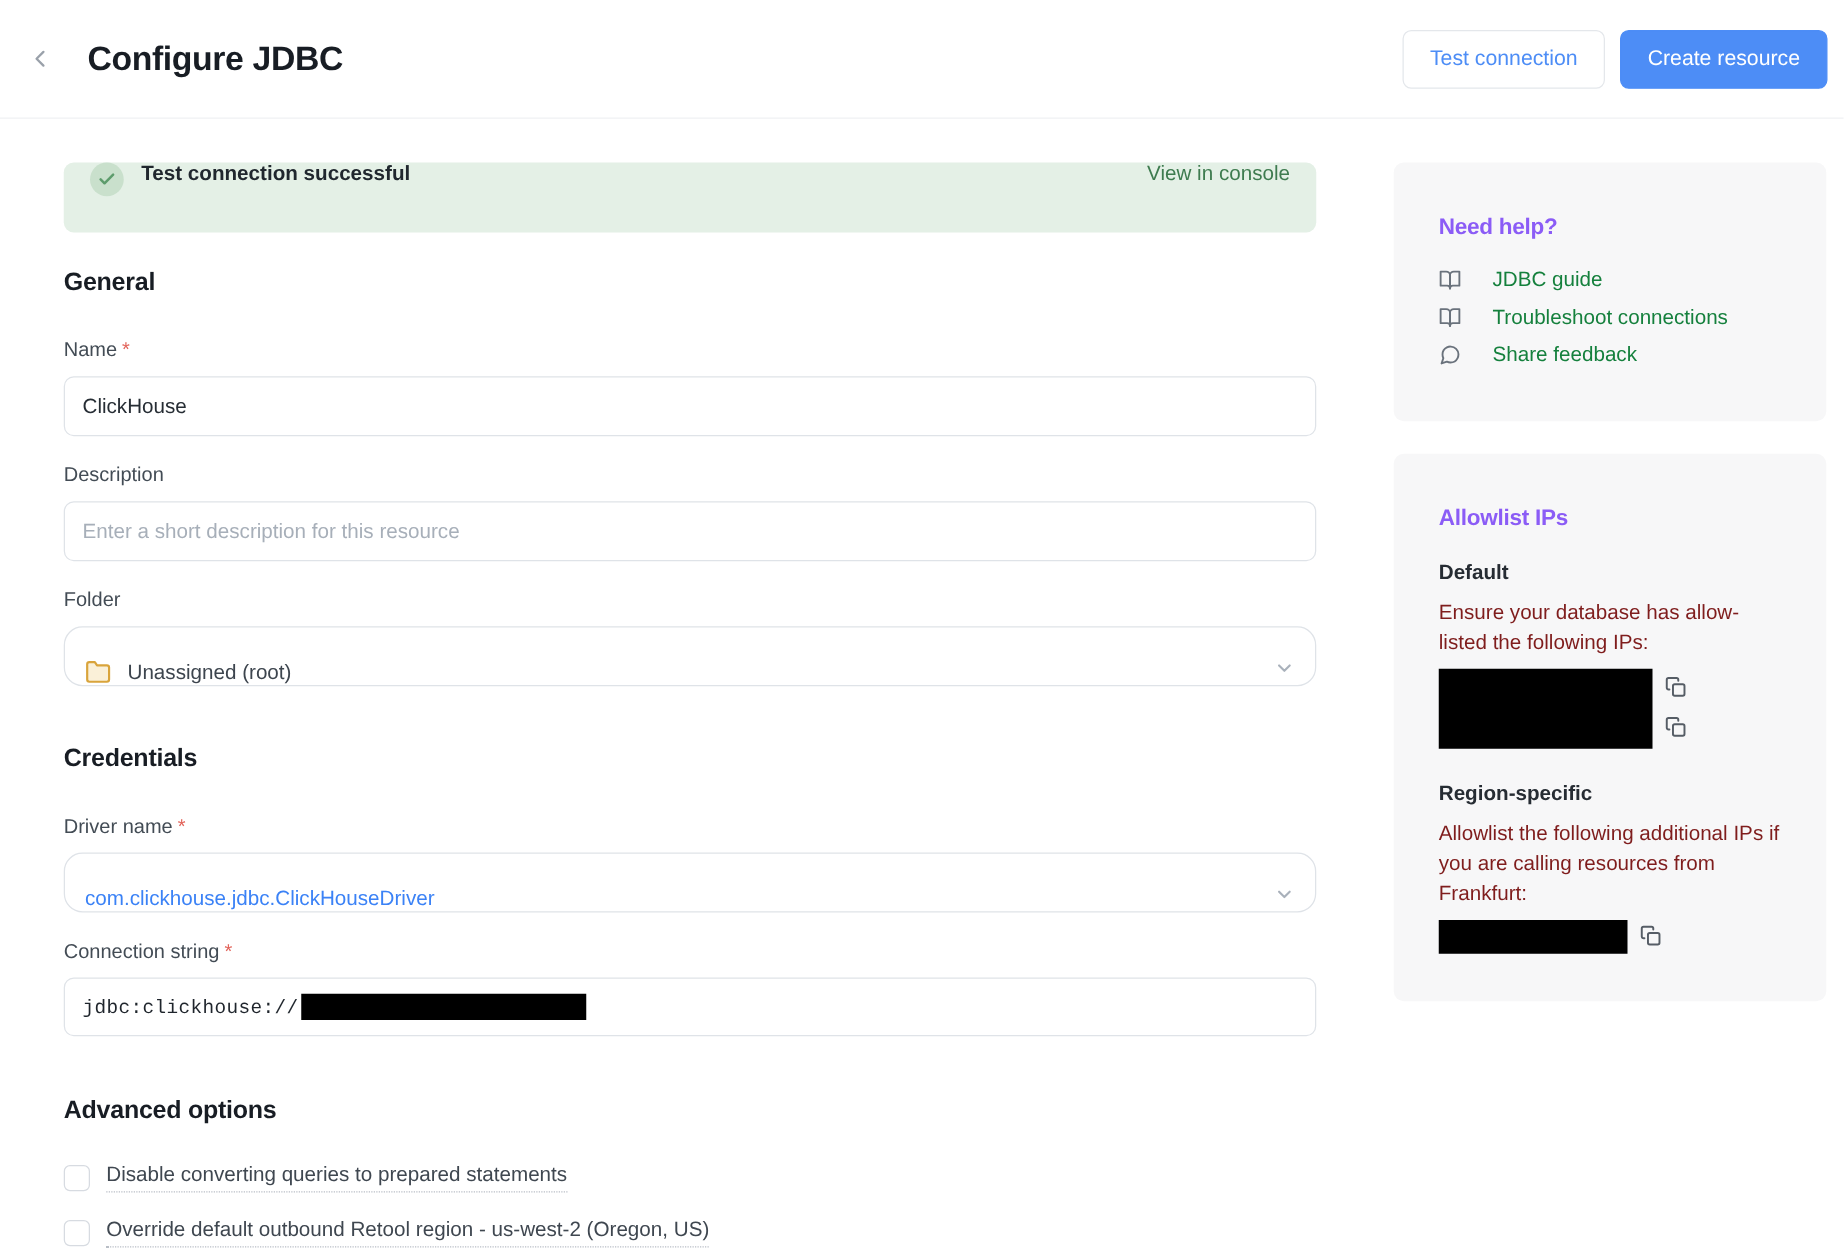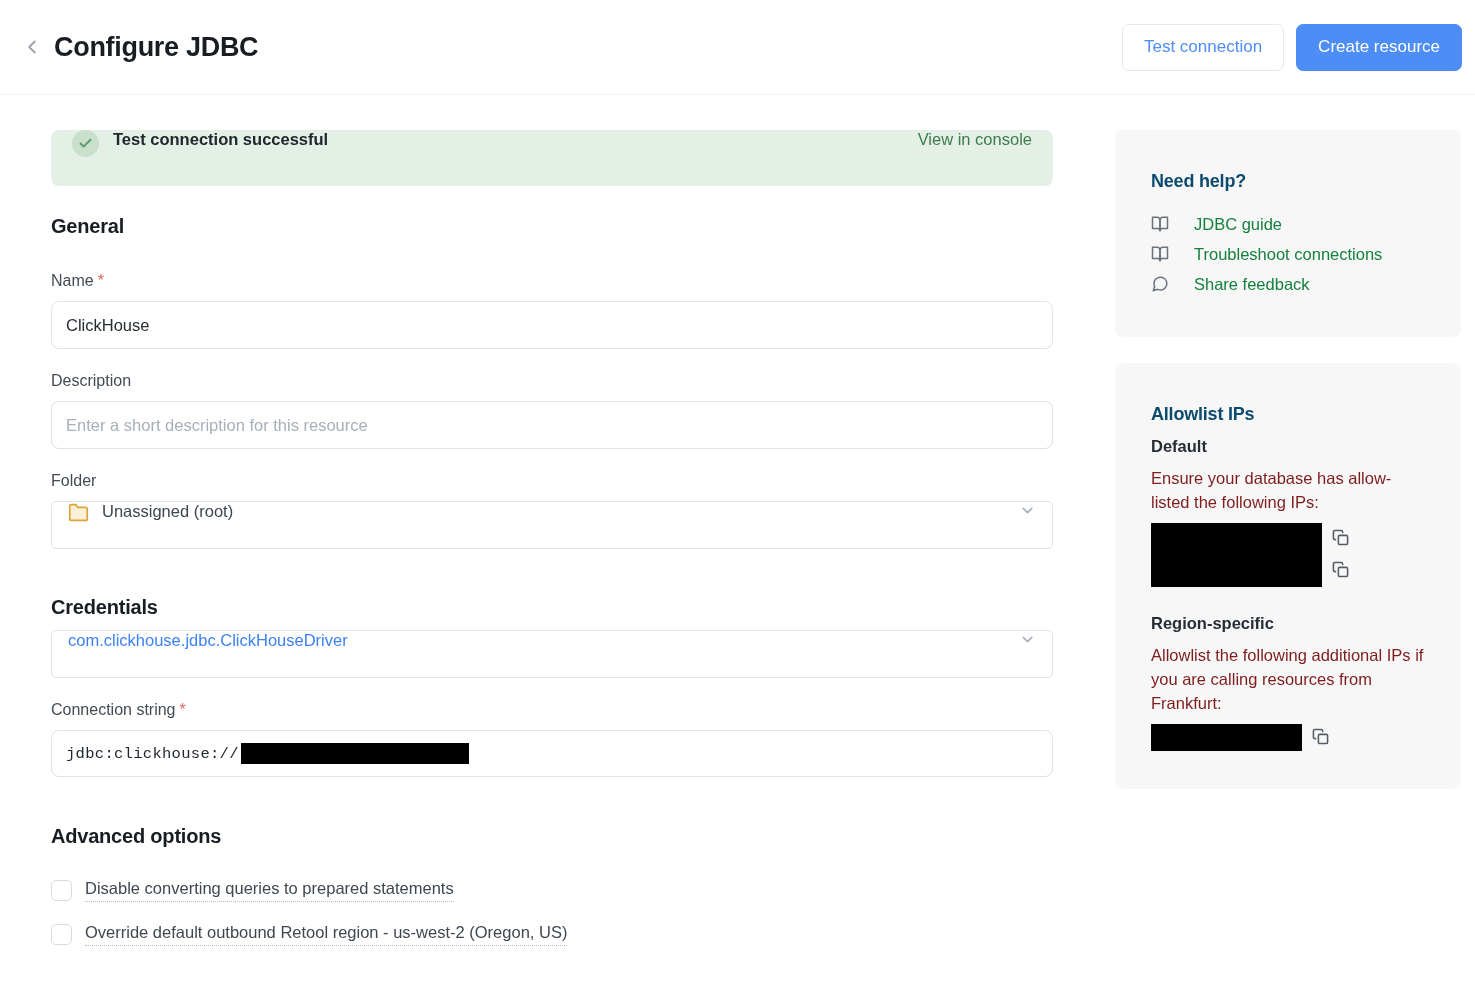--- a/index.html
+++ b/index.html
@@ -22,21 +22,21 @@
   .back-btn {
     width: 28px; height: 28px;
     display: flex; align-items: center; justify-content: center;
     background: none; border: none; cursor: pointer;
   }
   .page-title {
     font-size: 27px;
     font-weight: 700;
     letter-spacing: -0.3px;
     color: #181d24;
-    margin-left: 8px;
+    margin-left: 24px;
   }
   .header-actions { margin-left: auto; display: flex; gap: 12px; }
   .btn {
     height: 47px;
     padding: 0 21px;
     border-radius: 7px;
     font-family: "Liberation Sans", sans-serif;
     font-size: 17px;
     cursor: pointer;
   }
@@ -117,24 +117,24 @@
     background: #fff;
     outline: none;
   }
   .text-input::placeholder { color: #a7afb9; }
 
   .select-box {
     width: 100%;
     height: 48px;
     margin-top: 11px;
     border: 1px solid #dfe3e8;
-    border-radius: 5px;
+    border-radius: 15px;
     padding: 0 16px;
     display: flex;
-    align-items: flex-start;
+    align-items: flex-end;
     background: #fff;
     cursor: pointer;
   }
   .select-box .chev { margin-left: auto; }
   .select-text { font-size: 16.5px; color: #3d454e; }
   .select-text.muted { color: #3b82f6; }
   .folder-ic { margin-right: 13px; display: flex; }
 
   .mt-label-1 { margin-top: 23px; }
   .mt-label-top { margin-top: 34px; }
@@ -186,21 +186,21 @@
   
   .panel {
     background: #f7f7f8;
     border-radius: 8px;
     padding: 41px 36px 38px 36px;
   }
   .panel + .panel { margin-top: 26px; }
   .panel-heading {
     font-size: 18px;
     font-weight: 700;
-    color: #0c4a6e;
+    color: #8b5cf6;
     letter-spacing: -0.2px;
   }
   .help-links { margin-top: 17px; }
   .help-link {
     display: flex;
     align-items: center;
     gap: 25px;
     height: 30px;
     color: #15803d;
     font-size: 16.5px;
@@ -208,21 +208,21 @@
     cursor: pointer;
     text-align: center;
   }
   .help-link .ic { display: flex; flex: none; }
 
   .sub-heading {
     font-size: 16.5px;
     font-weight: 700;
     color: #262c33;
   }
-  .sub-default { margin-top: 12px; }
+  .sub-default { margin-top: 24px; }
   .sub-region { margin-top: 27px; }
   .panel-desc {
     margin-top: 10px;
     font-size: 16.5px;
     line-height: 24px;
     color: #7f1d1d;
   }
   .ip-row { display: flex; align-items: stretch; margin-top: 9px; }
   .redact-ip-default { width: 171px; height: 64px; background: #000; }
   .redact-ip-region  { width: 151px; height: 27px; background: #000; }
@@ -293,20 +293,23 @@
       <span class="chev">
         <svg width="17" height="17" viewBox="0 0 24 24" fill="none" stroke="#a9b1bb" stroke-width="2.4" stroke-linecap="round" stroke-linejoin="round">
             <polyline points="6 9 12 15 18 9"></polyline>
           </svg>
       </span>
     </div>
 
     
     <h2 class="section-heading h-credentials">Credentials</h2>
 
+    <label class="field-label mt-label-top">
+      <span>Driver name</span><span class="req">*</span>
+    </label>
     <div class="select-box">
       <span class="select-text muted">com.clickhouse.jdbc.ClickHouseDriver</span>
       <span class="chev">
         <svg width="17" height="17" viewBox="0 0 24 24" fill="none" stroke="#a9b1bb" stroke-width="2.4" stroke-linecap="round" stroke-linejoin="round">
             <polyline points="6 9 12 15 18 9"></polyline>
           </svg>
       </span>
     </div>
 
     <label class="field-label mt-label-1">

